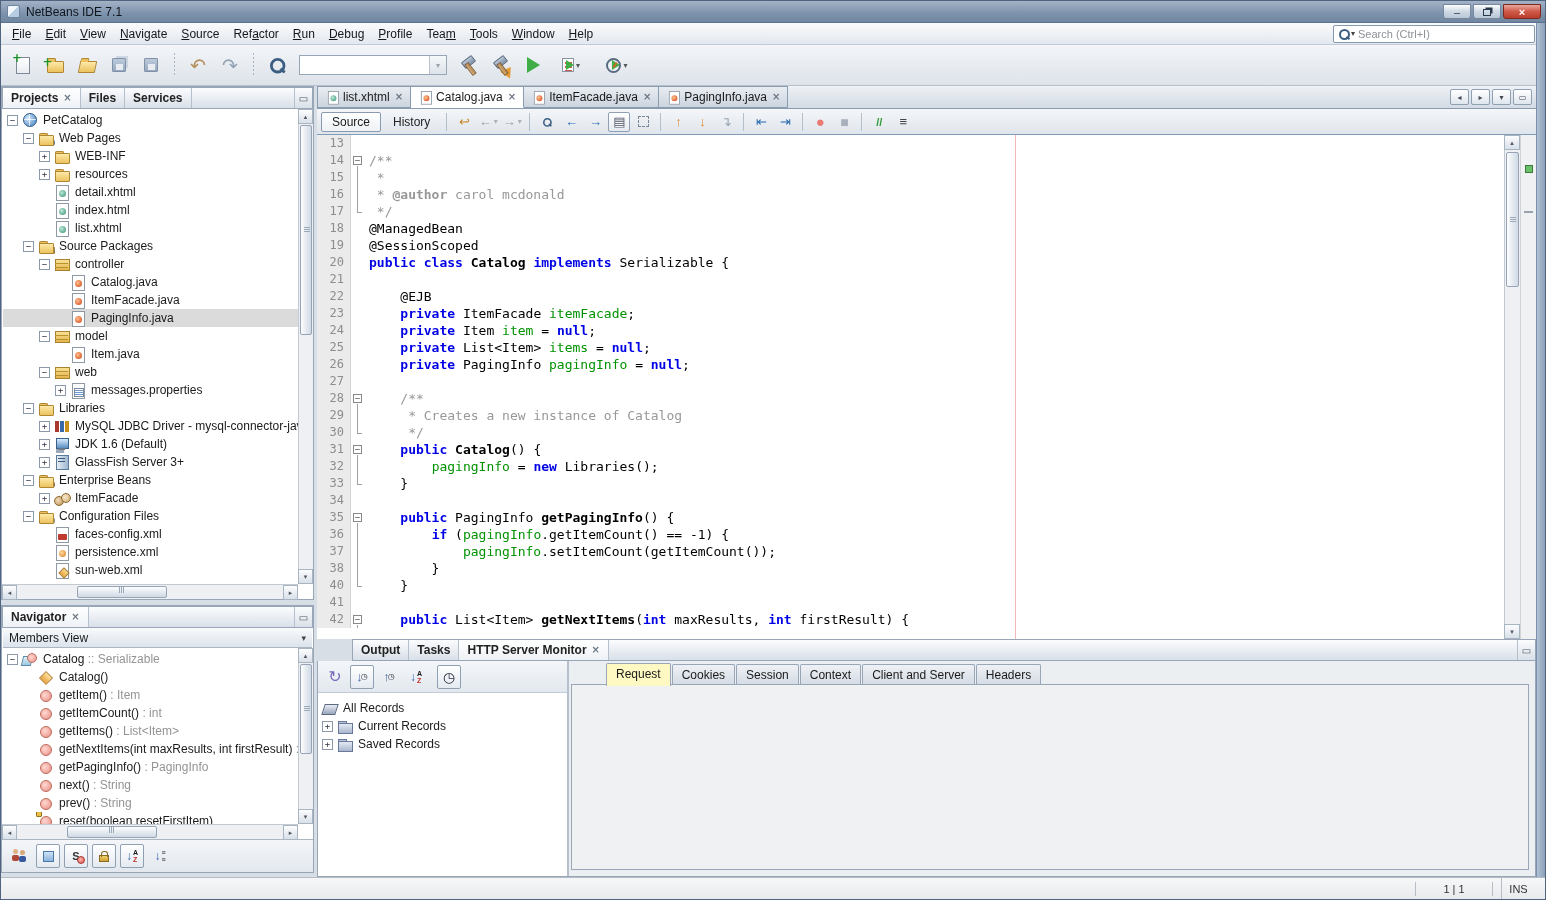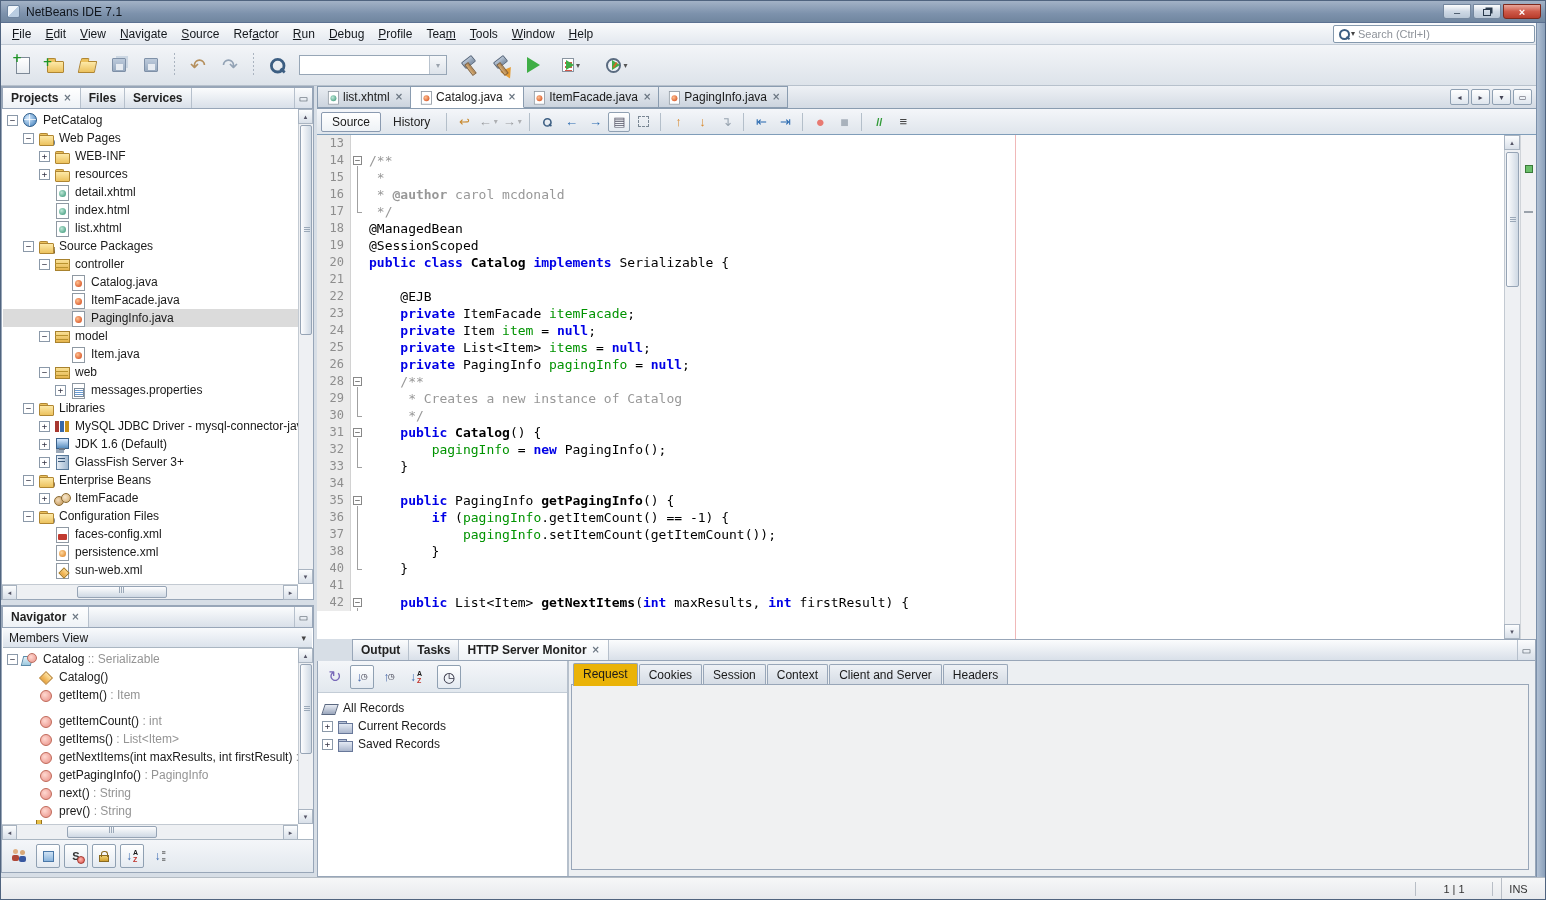--- a/index.html
+++ b/index.html
@@ -268,21 +268,21 @@
   .mbtn { width:24px; height:24px; display:flex; align-items:center; justify-content:center; position:relative; }
   .mbtn.framed { border:1px solid #8fa0b2; border-radius:2px; background:linear-gradient(#ffffff,#e4eaf1); }
   .m-reload { color:#7868b8; font-size:16px; }
   .m-arr { color:#4868a8; font-size:13px; }
   .m-clk { font-size:8px; color:#334; margin-left:-2px; }
   .m-clock { font-size:14px; color:#334; }
   #monitor-detail { position:absolute; left:253px; right:6px; top:0; bottom:0; }
   #detail-tabs { display:flex; align-items:flex-end; height:24px; padding-left:2px; }
   .det-tab { padding:3px 9px; font-size:12px; border:1px solid #98a6b8; border-bottom:none;
     background:linear-gradient(#eef1f5,#d4dbe4); margin-right:1px; border-radius:2px 2px 0 0; }
-  .det-tab.active { background:#eab308; padding-bottom:5px; margin-bottom:-1px; position:relative; z-index:2; }
+  .det-tab.active { background:#fef9c3; padding-bottom:5px; margin-bottom:-1px; position:relative; z-index:2;margin-left:33px; }
   #detail-content { position:absolute; left:0; right:0; top:23px; bottom:6px; background:#f0f1f2; border:1px solid #98a6b8; }
 
   
   #statusbar { position:absolute; left:0; right:0; bottom:0; height:22px;
     background:linear-gradient(#f6f7f8,#e8eaed); border-top:1px solid #b4bcc4;
     display:flex; align-items:center; justify-content:flex-end; font-size:11px; color:#333; }
   .st-sep { width:1px; height:14px; background:#b8bec6; margin:0 8px; }
   #st-caret { width:60px; text-align:center; }
   #st-mode { width:34px; text-align:center; border-left:1px solid #b8bec6; align-self:stretch;
     display:flex; align-items:center; justify-content:center; margin-right:10px; }
@@ -564,21 +564,21 @@
             <span class="expander empty"></span>
             <span class="ticon i-ctor"></span>
             <span class="tlabel">Catalog()</span>
           </div>
           <div class="trow" style="padding-left: 20px;">
             <span class="expander empty"></span>
             <span class="ticon i-method"></span>
             <span class="tlabel">getItem()</span>
             <span class="tsub"> : Item</span>
           </div>
-          <div class="trow" style="padding-left: 20px; margin-top: 8px;">
+          <div class="trow" style="padding-left: 20px;">
             <span class="expander empty"></span>
             <span class="ticon i-method"></span>
             <span class="tlabel">getItemCount()</span>
             <span class="tsub"> : int</span>
           </div>
           <div class="trow" style="padding-left: 20px;">
             <span class="expander empty"></span>
             <span class="ticon i-method"></span>
             <span class="tlabel">getItems()</span>
             <span class="tsub"> : List&lt;Item&gt;</span>
@@ -740,25 +740,26 @@
           <div class="code-line"><span class="lnum">17</span><span class="fold end"></span><span class="ltext"><span class="s-c"> */</span></span></div>
           <div class="code-line"><span class="lnum">18</span><span class="fold "></span><span class="ltext"><span class="s-p">@ManagedBean</span></span></div>
           <div class="code-line"><span class="lnum">19</span><span class="fold "></span><span class="ltext"><span class="s-p">@SessionScoped</span></span></div>
           <div class="code-line"><span class="lnum">20</span><span class="fold "></span><span class="ltext"><span class="s-k">public</span><span class="s-p"> </span><span class="s-k">class</span><span class="s-p"> </span><span class="s-b">Catalog</span><span class="s-p"> </span><span class="s-k">implements</span><span class="s-p"> Serializable {</span></span></div>
           <div class="code-line"><span class="lnum">21</span><span class="fold "></span><span class="ltext"></span></div>
           <div class="code-line"><span class="lnum">22</span><span class="fold "></span><span class="ltext"><span class="s-p">    @EJB</span></span></div>
           <div class="code-line"><span class="lnum">23</span><span class="fold "></span><span class="ltext"><span class="s-p">    </span><span class="s-k">private</span><span class="s-p"> ItemFacade </span><span class="s-f">itemFacade</span><span class="s-p">;</span></span></div>
           <div class="code-line"><span class="lnum">24</span><span class="fold "></span><span class="ltext"><span class="s-p">    </span><span class="s-k">private</span><span class="s-p"> Item </span><span class="s-f">item</span><span class="s-p"> = </span><span class="s-k">null</span><span class="s-p">;</span></span></div>
           <div class="code-line"><span class="lnum">25</span><span class="fold "></span><span class="ltext"><span class="s-p">    </span><span class="s-k">private</span><span class="s-p"> List&lt;Item&gt; </span><span class="s-f">items</span><span class="s-p"> = </span><span class="s-k">null</span><span class="s-p">;</span></span></div>
           <div class="code-line"><span class="lnum">26</span><span class="fold "></span><span class="ltext"><span class="s-p">    </span><span class="s-k">private</span><span class="s-p"> PagingInfo </span><span class="s-f">pagingInfo</span><span class="s-p"> = </span><span class="s-k">null</span><span class="s-p">;</span></span></div>
+          <div class="code-line"><span class="lnum">27</span><span class="fold "></span><span class="ltext"></span></div>
           <div class="code-line"><span class="lnum">28</span><span class="fold start"><span class="fbox">−</span></span><span class="ltext"><span class="s-c">    /**</span></span></div>
           <div class="code-line"><span class="lnum">29</span><span class="fold mid"></span><span class="ltext"><span class="s-c">     * Creates a new instance of Catalog</span></span></div>
           <div class="code-line"><span class="lnum">30</span><span class="fold end"></span><span class="ltext"><span class="s-c">     */</span></span></div>
           <div class="code-line"><span class="lnum">31</span><span class="fold start"><span class="fbox">−</span></span><span class="ltext"><span class="s-p">    </span><span class="s-k">public</span><span class="s-p"> </span><span class="s-b">Catalog</span><span class="s-p">() {</span></span></div>
-          <div class="code-line"><span class="lnum">32</span><span class="fold mid"></span><span class="ltext"><span class="s-p">        </span><span class="s-f">pagingInfo</span><span class="s-p"> = </span><span class="s-k">new</span><span class="s-p"> PagingInfo();</span></span></div>
+          <div class="code-line"><span class="lnum">32</span><span class="fold mid"></span><span class="ltext"><span class="s-p">        </span><span class="s-f">pagingInfo</span><span class="s-p"> = </span><span class="s-k">new</span><span class="s-p"> Libraries();</span></span></div>
           <div class="code-line"><span class="lnum">33</span><span class="fold end"></span><span class="ltext"><span class="s-p">    }</span></span></div>
           <div class="code-line"><span class="lnum">34</span><span class="fold "></span><span class="ltext"></span></div>
           <div class="code-line"><span class="lnum">35</span><span class="fold start"><span class="fbox">−</span></span><span class="ltext"><span class="s-p">    </span><span class="s-k">public</span><span class="s-p"> PagingInfo </span><span class="s-b">getPagingInfo</span><span class="s-p">() {</span></span></div>
           <div class="code-line"><span class="lnum">36</span><span class="fold mid"></span><span class="ltext"><span class="s-p">        </span><span class="s-k">if</span><span class="s-p"> (</span><span class="s-f">pagingInfo</span><span class="s-p">.getItemCount() == -1) {</span></span></div>
           <div class="code-line"><span class="lnum">37</span><span class="fold mid"></span><span class="ltext"><span class="s-p">            </span><span class="s-f">pagingInfo</span><span class="s-p">.setItemCount(getItemCount());</span></span></div>
           <div class="code-line"><span class="lnum">38</span><span class="fold mid"></span><span class="ltext"><span class="s-p">        }</span></span></div>
           <div class="code-line"><span class="lnum">40</span><span class="fold end"></span><span class="ltext"><span class="s-p">    }</span></span></div>
           <div class="code-line"><span class="lnum">41</span><span class="fold "></span><span class="ltext"></span></div>
           <div class="code-line"><span class="lnum">42</span><span class="fold start"><span class="fbox">−</span></span><span class="ltext"><span class="s-p">    </span><span class="s-k">public</span><span class="s-p"> List&lt;Item&gt; </span><span class="s-b">getNextItems</span><span class="s-p">(</span><span class="s-k">int</span><span class="s-p"> maxResults, </span><span class="s-k">int</span><span class="s-p"> firstResult) {</span></span></div>
         </div>

